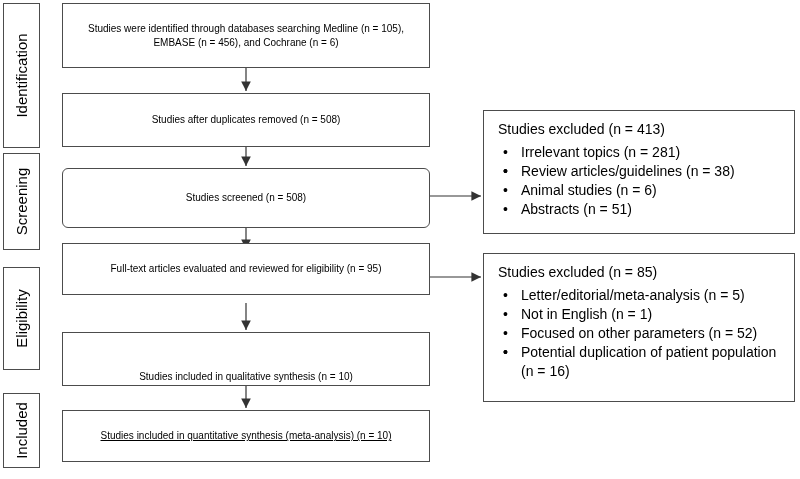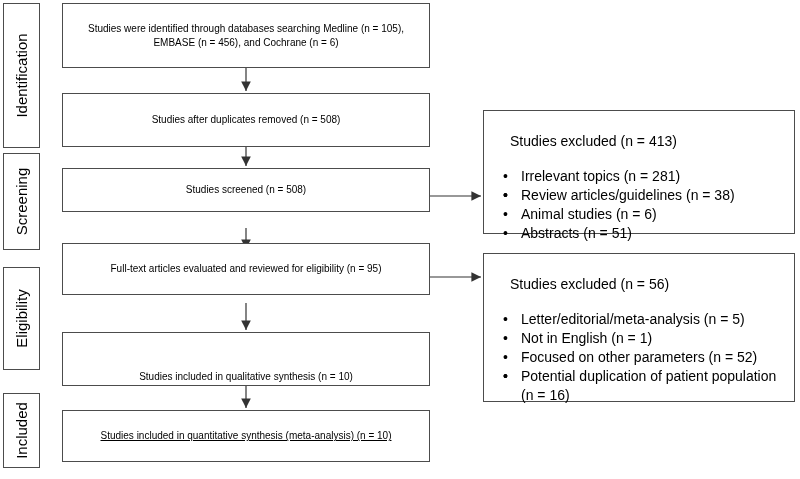--- a/index.html
+++ b/index.html
@@ -59,21 +59,21 @@
     left: 483px;
     width: 312px;
     box-sizing: border-box;
     border: 1.5px solid #4c4c4c;
     background: #ffffff;
     padding: 5px 6px 4px 10px;
     font-size: 14px;
     line-height: 19px;
   }
   .side-title {
-    margin: 16px;
+    margin: 4px;
   }
   .side-list {
     margin: 0;
     padding: 0;
     list-style: none;
   }
   .side-list li {
     position: relative;
     padding-left: 27px;
   }
@@ -115,21 +115,21 @@
   <div class="stage" style="top:393px; height:75px;">
     <span>Included</span>
   </div>
 
   <div class="flow-box" style="top:3px;   height:65px;">
     <span>Studies were identified through databases searching Medline (n = 105), EMBASE (n = 456), and Cochrane (n = 6)</span>
   </div>
   <div class="flow-box" style="top:93px;  height:54px;">
     <span>Studies after duplicates removed (n = 508)</span>
   </div>
-  <div class="flow-box" style="top:168px; height:44px;">
+  <div class="flow-box" style="top:168px; height:60px;border-radius:6px;">
     <span>Studies screened (n = 508)</span>
   </div>
   <div class="flow-box" style="top:243px; height:52px;">
     <span>Full-text articles evaluated and reviewed for eligibility (n = 95)</span>
   </div>
   <div class="flow-box" style="top:332px; height:54px;align-items:flex-end;">
     <span>Studies included in qualitative synthesis (n = 10)</span>
   </div>
   <div class="flow-box" style="top:410px; height:52px;text-decoration:underline;">
     <span>Studies included in quantitative synthesis (meta-analysis) (n = 10)</span>
@@ -140,21 +140,21 @@
     <ul class="side-list">
       <li><span class="bullet">•</span><span>Irrelevant topics (n = 281)</span></li>
       <li><span class="bullet">•</span></li>
       <li><span class="bullet">•</span><span>Review articles/guidelines (n = 38)</span></li>
       <li><span class="bullet">•</span><span>Animal studies (n = 6)</span></li>
       <li><span class="bullet">•</span><span>Abstracts (n = 51)</span></li>
     </ul>
   </div>
 
   <div class="side-box" style="top:253px; height:149px;">
-    <div class="side-title">Studies excluded (n = 56)</div>
+    <div class="side-title">Studies excluded (n = 85)</div>
     <ul class="side-list">
       <li><span class="bullet">•</span><span>Letter/editorial/meta-analysis (n = 5)</span></li>
       <li><span class="bullet">•</span><span>Not in English (n = 1)</span></li>
       <li><span class="bullet">•</span><span>Focused on other parameters (n = 52)</span></li>
       <li><span class="bullet">•</span></li>
       <li><span class="bullet">•</span><span>Potential duplication of patient population (n = 16)</span></li>
     </ul>
   </div>
 
 </div>

